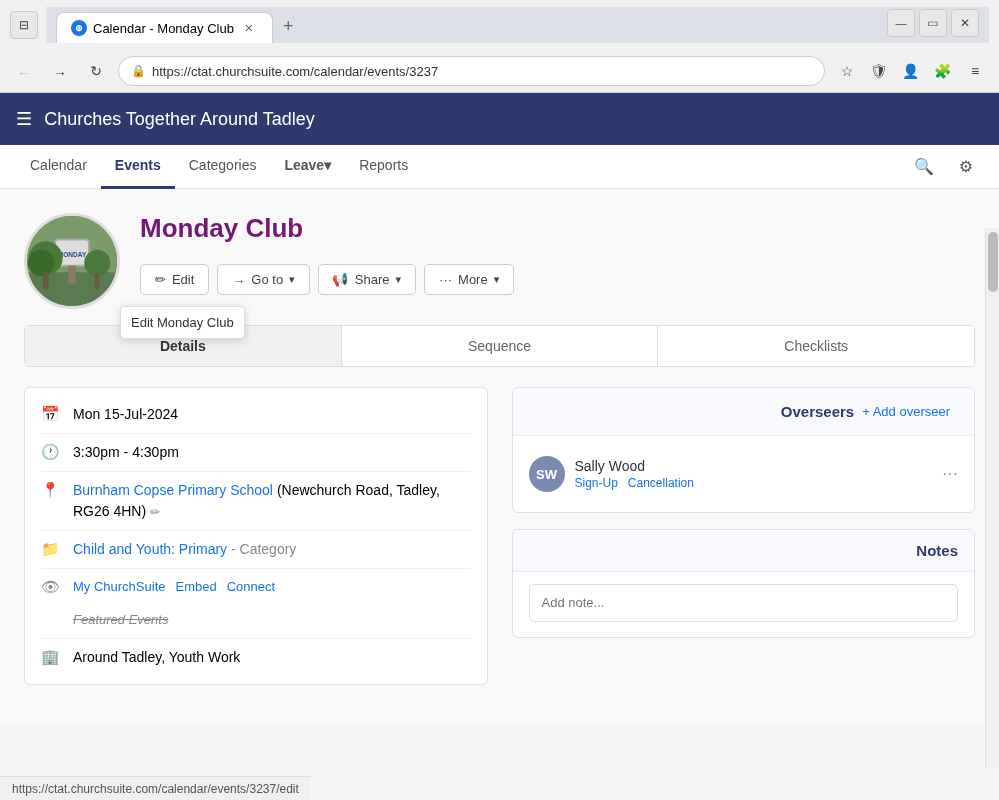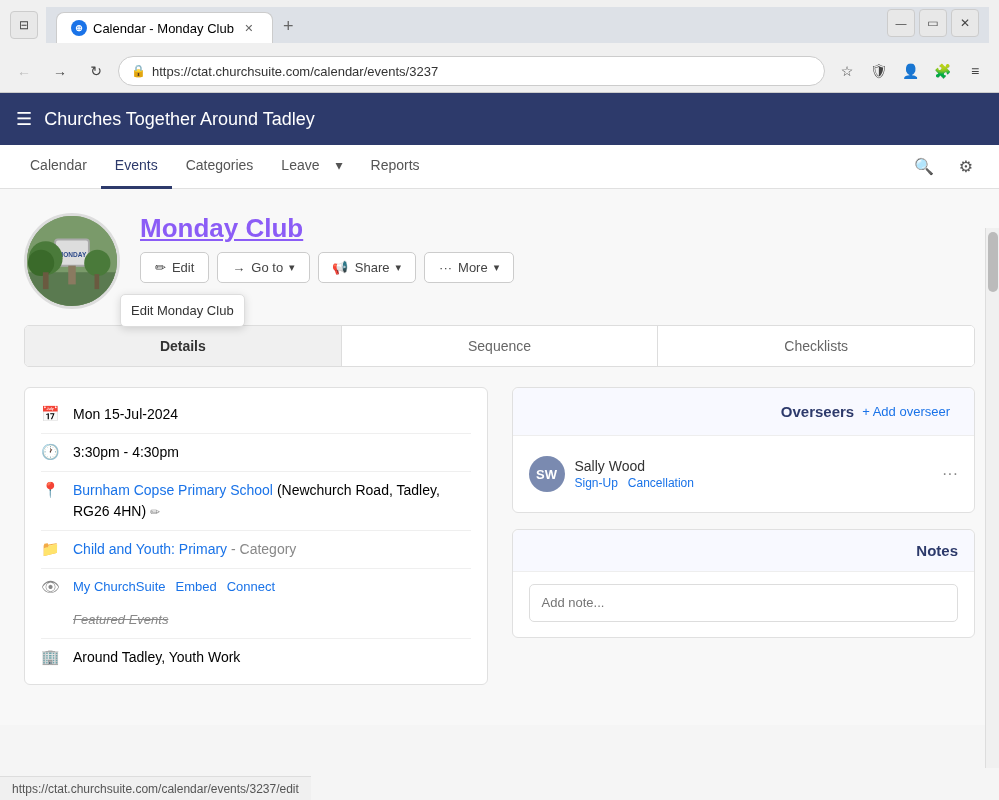--- a/index.html
+++ b/index.html
@@ -25,34 +25,34 @@
     .addr-action-btn { width: 28px; height: 28px; display: flex; align-items: center; justify-content: center; border-radius: 50%; cursor: pointer; color: #444; font-size: 14px; }
 
     
     .app-header { background: #2d3a6b; color: white; display: flex; align-items: center; padding: 0 16px; height: 52px; gap: 12px; }
     .hamburger { font-size: 18px; cursor: pointer; }
     .app-title { font-size: 18px; font-weight: 500; }
 
     
     .nav-bar { background: white; border-bottom: 1px solid #e0e0e0; display: flex; align-items: center; padding: 0 16px; height: 44px; }
     .nav-item { padding: 10px 14px; font-size: 14px; color: #555; cursor: pointer; border-bottom: 3px solid transparent; height: 44px; display: flex; align-items: center; justify-content: flex-end; }
-    .nav-item.active { color: #2d3a6b; border-bottom: 3px solid #2d3a6b; font-weight: 400; }
-    .nav-item-with-arrow { display: flex; align-items: center; gap: 16px; }
+    .nav-item.active { color: #2d3a6b; border-bottom: 3px solid #2d3a6b; font-weight: 700; }
+    .nav-item-with-arrow { display: flex; align-items: center; gap: 0; font-weight: bold; }
     .nav-actions { margin-left: auto; display: flex; gap: 8px; }
     .nav-action-btn { width: 34px; height: 34px; border-radius: 50%; display: flex; align-items: center; justify-content: center; cursor: pointer; color: #555; font-size: 16px; }
 
     
     .main-content { background: #f8f8f8; padding: 24px; }
 
     
     .event-header { display: flex; align-items: flex-start; gap: 20px; margin-bottom: 16px; }
     .event-avatar { width: 96px; height: 96px; border-radius: 50%; overflow: hidden; background: #a8b8a0; border: 3px solid #ddd; flex-shrink: 0; }
     .event-avatar-img { width: 100%; height: 100%; background: linear-gradient(135deg, #6a8a60, #8aaa70, #4a6a50); display: flex; align-items: center; justify-content: center; position: relative; }
     .event-title-section { flex: 1; }
-    .event-title { font-size: 26px; font-weight: 600; color: #8b5cf6; margin-bottom: 8px; text-decoration: underline; }
+    .event-title { font-size: 26px; font-weight: 600; color: #701a75; margin-bottom: 20px; }
 
     
     .action-buttons { display: flex; gap: 8px; flex-wrap: wrap; }
     .action-btn { display: flex; align-items: center; gap: 6px; padding: 7px 14px; border: 1px solid #ccc; border-radius: 5px; background: white; cursor: pointer; font-size: 13px; color: #444; }
     .action-btn .btn-icon { font-size: 13px; }
 
     
     .edit-tooltip { position: relative; display: inline-block; }
     .tooltip-popup { position: absolute; top: 42px; left: -20px; background: white; border: 1px solid #ddd; border-radius: 5px; padding: 8px 10px; font-size: 13px; color: #333; white-space: nowrap; box-shadow: 0 2px 8px rgba(0,0,0,0.15); z-index: 10; }
 

